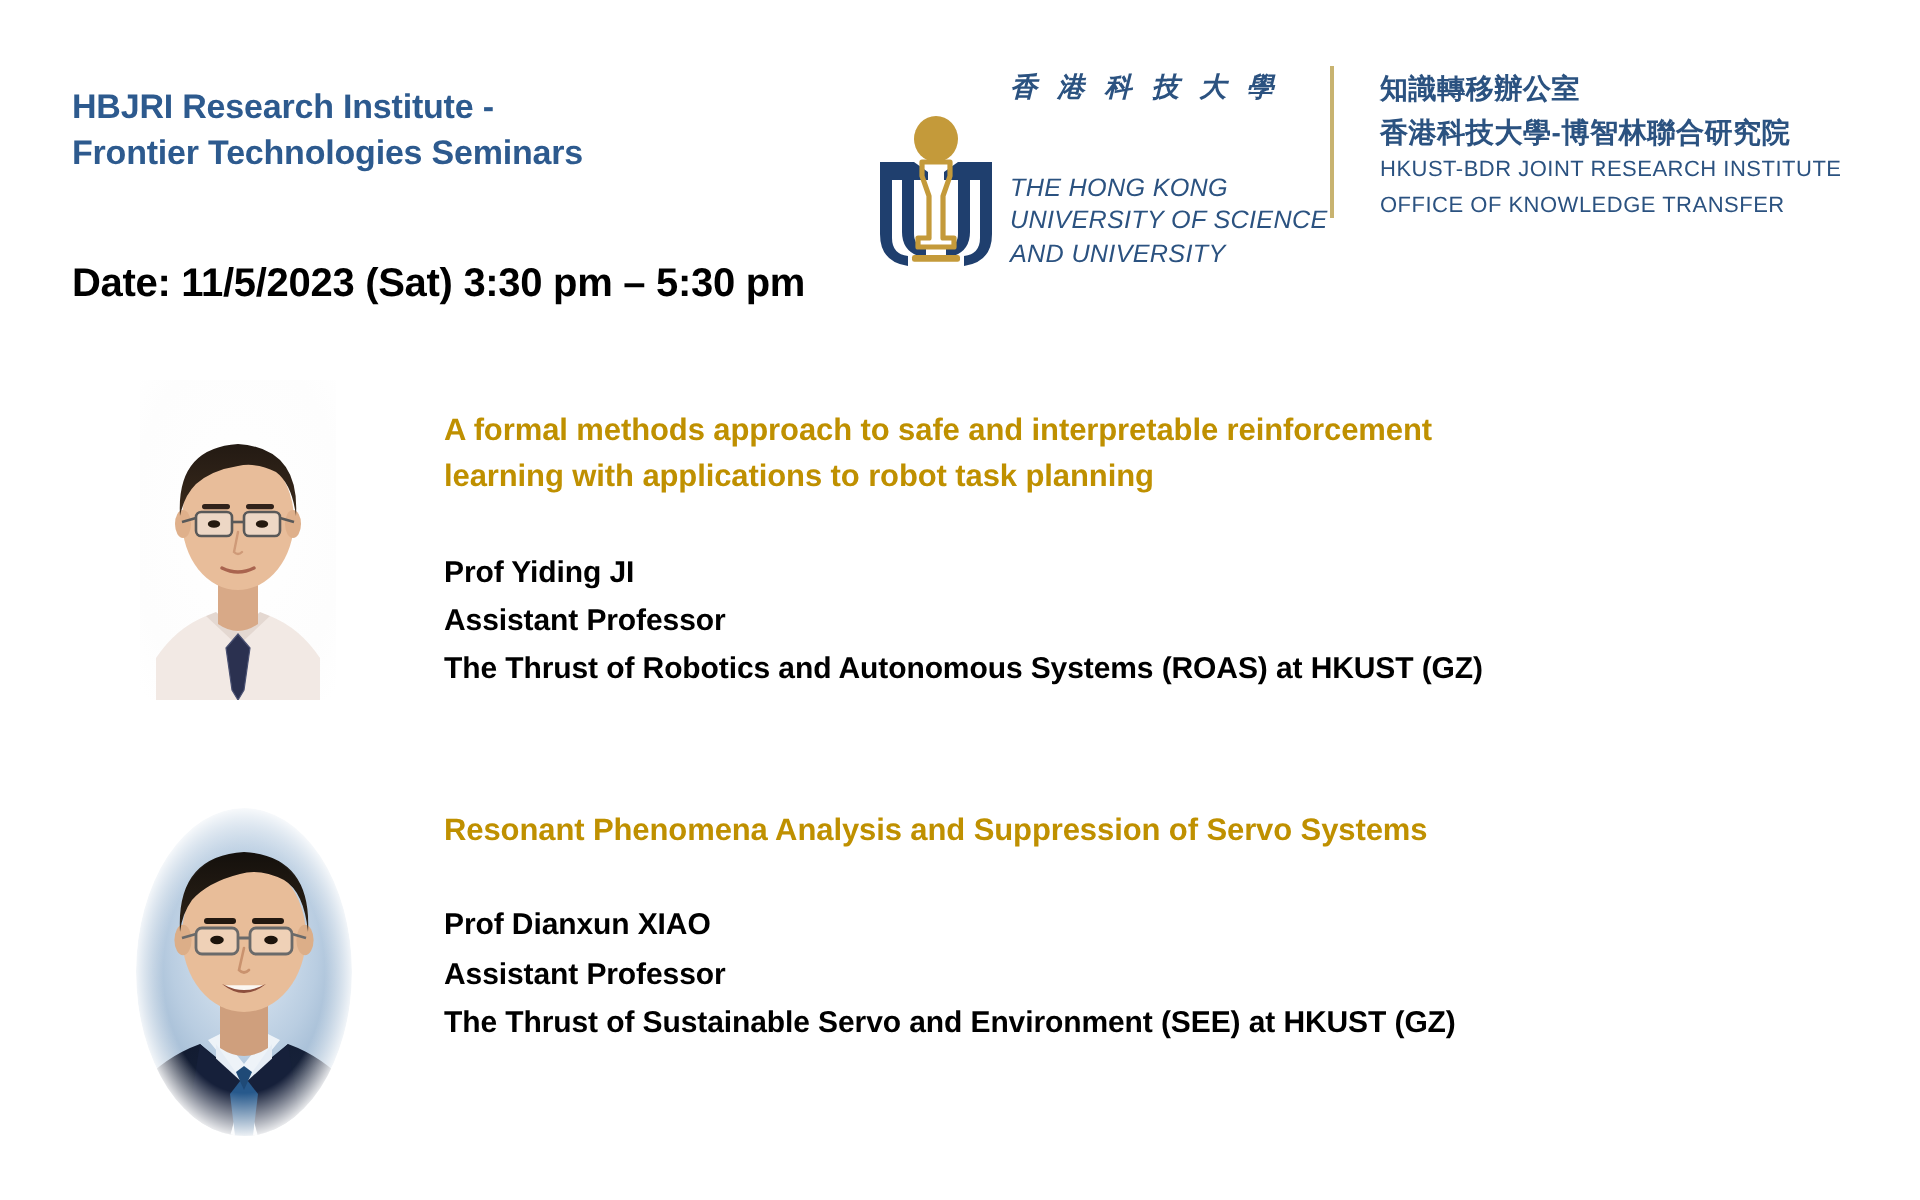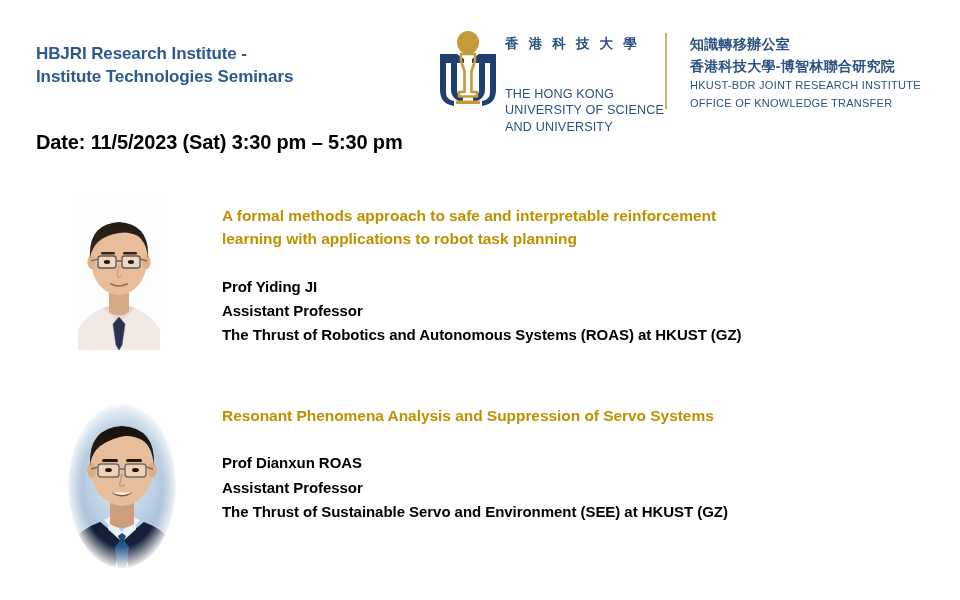--- a/index.html
+++ b/index.html
@@ -36,21 +36,22 @@
     letter-spacing: -0.1px;
   }
   .seminar-title .line { display: block; white-space: nowrap; }
 
   
   .hkust-lockup {
     position: absolute;
     left: 437px;
     top: 30px;
     display: flex;
-    align-items: flex-start;
+    align-items: flex-end;
+    font-style: italic;
   }
   .crest {
     width: 62px;
     height: 78px;
     flex: 0 0 62px;
     position: relative;
   }
   .crest svg { display: block; width: 62px; height: 78px; }
 
   .hkust-words {
@@ -160,21 +161,21 @@
   #speaker-2 .speaker-photo { left: 58px; top: 4px; width: 128px; height: 172px; }
   #speaker-2 .speaker-body  { left: 222px; top: 8px; width: 700px; }
 </style>
 </head>
 <body>
 
 <div class="header">
 
   <div class="seminar-title">
     <span class="line">HBJRI Research Institute -</span>
-    <span class="line">Institute Technologies Seminars</span>
+    <span class="line">Frontier Technologies Seminars</span>
   </div>
 
   <div class="hkust-lockup">
 
     <div class="crest">
       <svg viewBox="0 0 62 78" xmlns="http://www.w3.org/2000/svg" aria-hidden="true">
 
         <ellipse cx="31" cy="12.5" rx="11" ry="11.5" fill="#c49a3a"></ellipse>
 
         <path d="M3 24 L20 24 L27 29 L27 33 L3 33 Z" fill="#1f3f6e"></path>
@@ -354,19 +355,19 @@
 
       <ellipse cx="64" cy="86" rx="56" ry="84" fill="url(#p2fade)"></ellipse>
     </svg>
   </div>
 
   <div class="speaker-body">
     <div class="talk-title">
       <span class="line">Resonant Phenomena Analysis and Suppression of Servo Systems</span>
     </div>
     <div class="speaker-meta">
-      <span class="line">Prof Dianxun ROAS</span>
+      <span class="line">Prof Dianxun XIAO</span>
       <span class="line">Assistant Professor</span>
       <span class="line">The Thrust of Sustainable Servo and Environment (SEE) at HKUST (GZ)</span>
     </div>
   </div>
 
 </div>
 
 </body></html>

